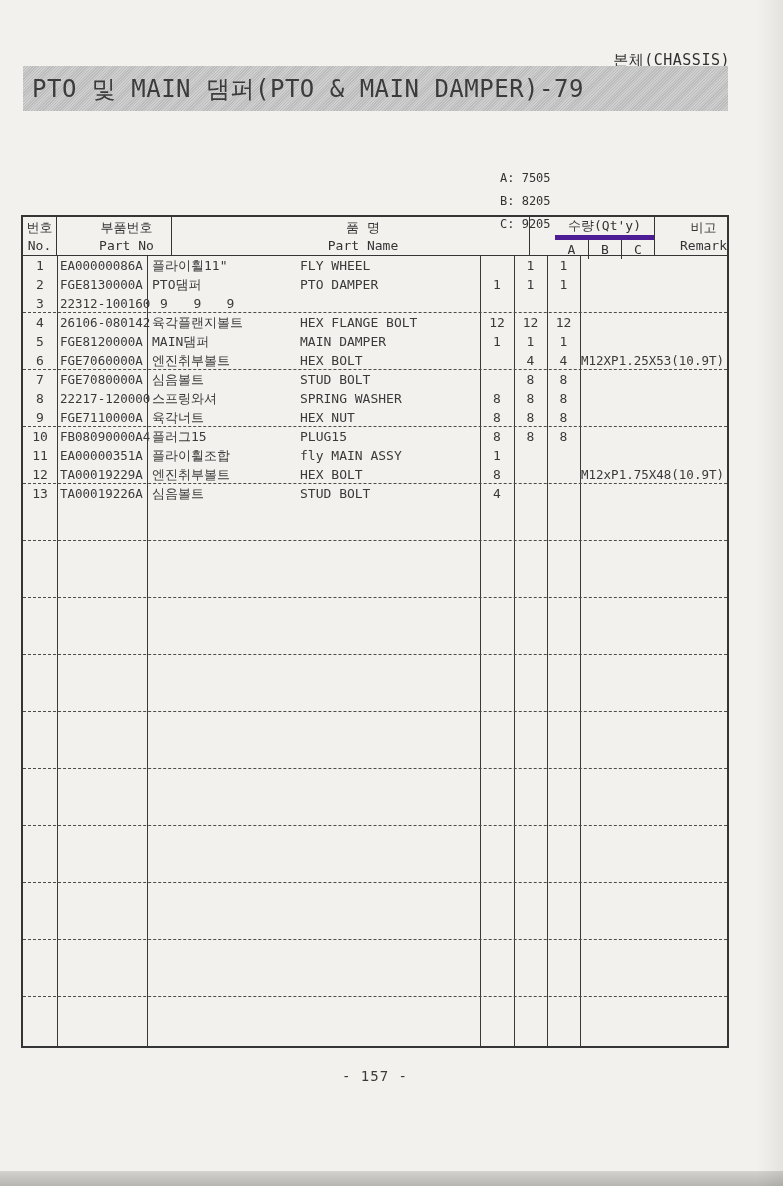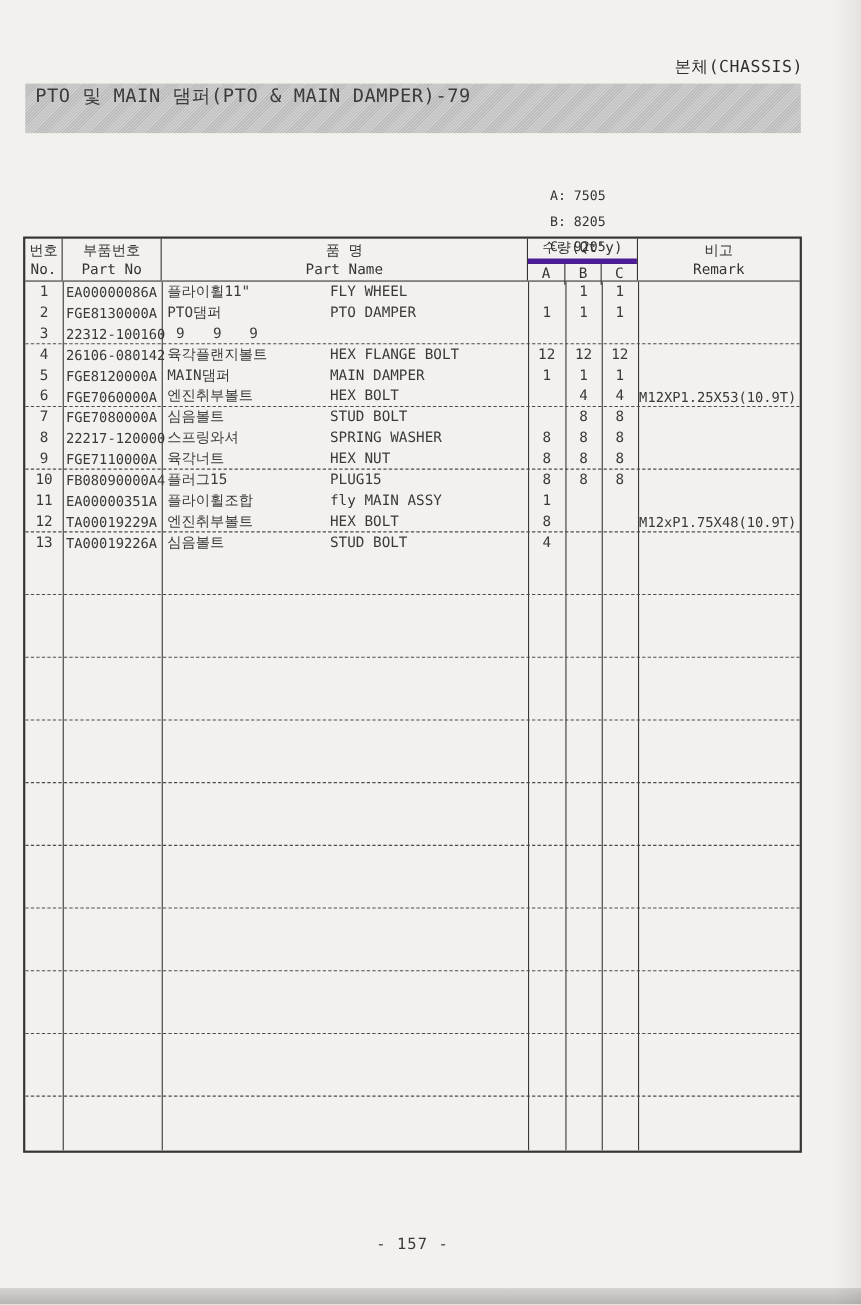--- a/index.html
+++ b/index.html
@@ -12,38 +12,38 @@
   .page::after{
     content:""; position:absolute; right:0; top:0; bottom:0; width:26px;
     background:linear-gradient(to right, rgba(0,0,0,0), rgba(0,0,0,0.06));
     pointer-events:none;
   }
   .chassis{
     position:absolute; top:51px; left:0; width:730px; text-align:right;
     font-size:15px; letter-spacing:0.5px; color:#2f2f2f;
   }
   .title-bar{
-    position:absolute; left:23px; top:76px; width:705px; height:45px;
+    position:absolute; left:23px; top:66px; width:705px; height:45px;
     box-sizing:border-box; padding-left:9px;
     background-color:#c6c6c6;
     background-image:repeating-linear-gradient(135deg, rgba(255,255,255,0.16) 0 1px, rgba(0,0,0,0.05) 1px 2px);
-    display:flex; align-items:flex-start;
-    font-size:17px; letter-spacing:0.5px; color:#3b3b3b; white-space:nowrap;
+    display:flex; align-items:center;
+    font-size:24px; letter-spacing:0.5px; color:#3b3b3b; white-space:nowrap;
   }
   .legend{
     position:absolute; left:500px; top:167px;
     font-size:12px; line-height:23px; color:#333;
   }
   .parts-table{
     position:absolute; left:21px; top:215px; width:708px; height:833px;
     box-sizing:border-box; border:2px solid #353535;
   }
   .thead{
     height:38px; border-bottom:1px solid #353535;
-    display:flex; font-size:13px; color:#333;
+    display:flex; font-size:13px; color:#333;gap:25px;
   }
   .th2{
     display:flex; flex-direction:column; justify-content:space-around;
     text-align:center; box-sizing:border-box; padding:1px 0;
   }
   .w-no{width:34px; border-right:1px solid #353535;}
   .w-pn{width:90px; border-right:1px solid #353535;}
   .w-name{width:333px; border-right:1px solid #353535;}
   .w-qty{width:100px; border-right:1px solid #353535; display:flex; flex-direction:column; box-sizing:border-box;}
   .w-rm{flex:1;}
@@ -59,21 +59,21 @@
   .c{box-sizing:border-box; overflow:visible;}
   .c-no{width:34px; text-align:center;}
   .c-pn{width:90px; padding-left:3px; font-size:12.5px;}
   .c-name{width:333px; position:relative; padding-left:5px;}
   .c-name .en{position:absolute; left:153px; top:0;}
   .c-a{width:34px; text-align:center;}
   .c-b{width:33px; text-align:center;}
   .c-c{width:33px; text-align:center;}
   .c-rm{flex:1; padding-left:1px; font-size:12.5px;}
   .footer{
-    position:absolute; top:1123px; left:21px; width:708px; text-align:center;
+    position:absolute; top:1068px; left:21px; width:708px; text-align:center;
     font-size:14px; letter-spacing:1px; color:#3a3a3a;
   }
   .bottom-band{
     position:absolute; left:0; right:0; top:1171px; height:15px;
     background:linear-gradient(to bottom,#d3d2ce,#b7b6b2);
   }
 </style>
 </head>
 <body>
 

